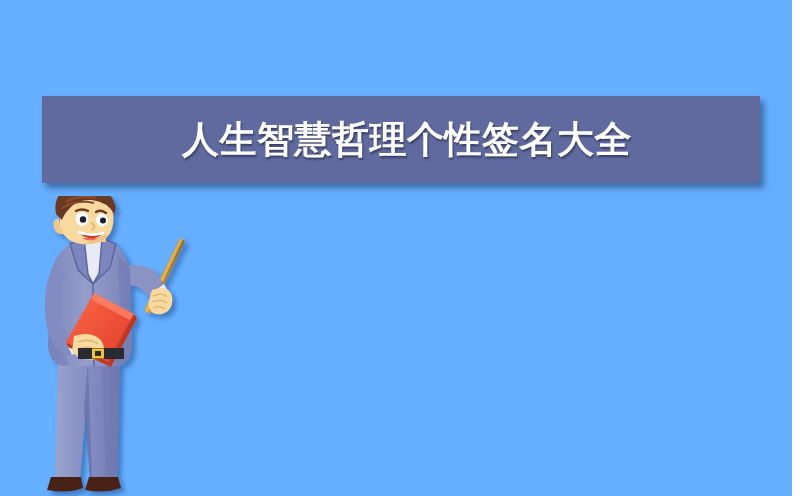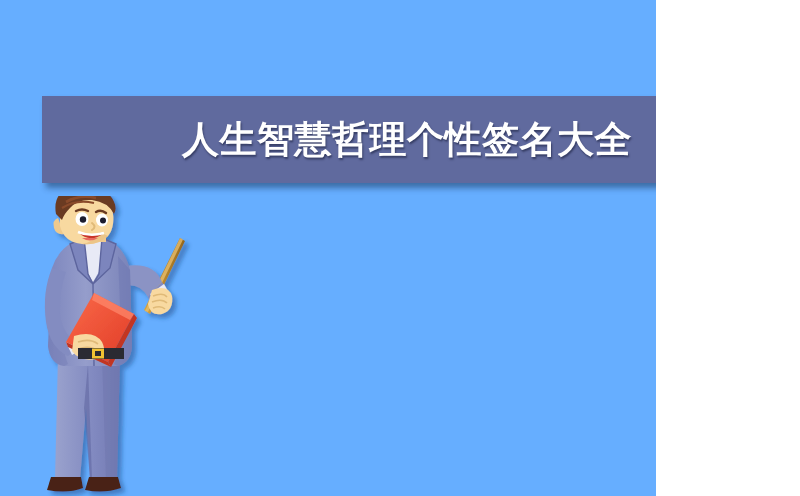--- a/index.html
+++ b/index.html
@@ -9,24 +9,25 @@
   }
   body {
     width: 800px;
     height: 496px;
     overflow: hidden;
     font-family: "DejaVu Sans", "Liberation Sans", sans-serif;
   }
 
   #page {
     position: relative;
-    width: 656px;
+    width: 776px;
     height: 496px;
     background: #66aeff;
     overflow: hidden;
+    padding-left: 16px;
   }
 
   
   #banner {
     position: absolute;
     left: 42px;
     top: 96px;
     width: 718px;
     height: 87px;
     background: #606a9e;

